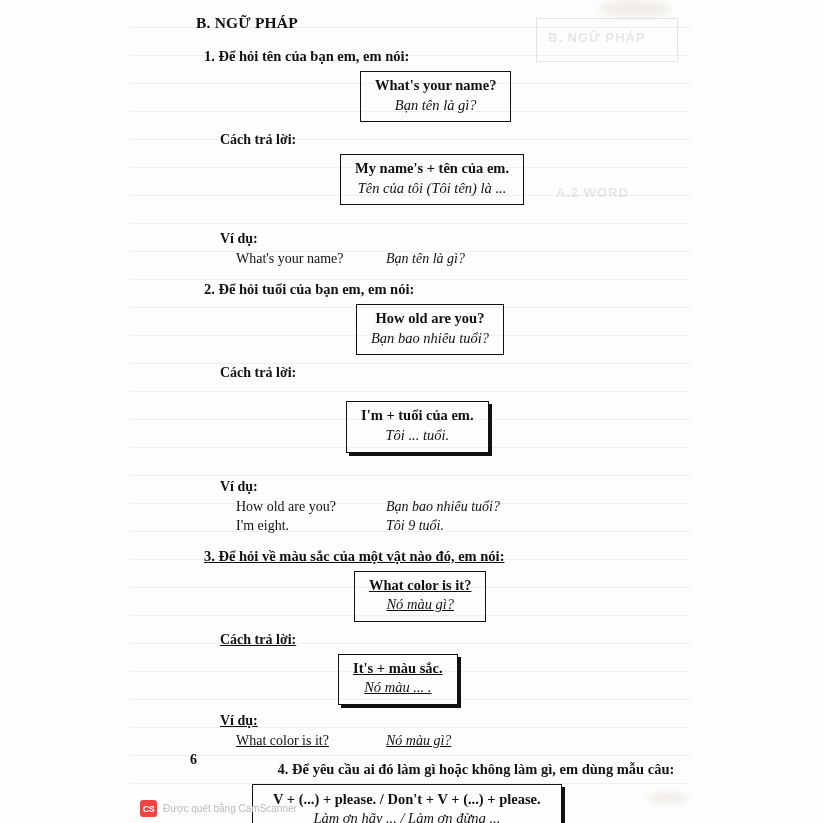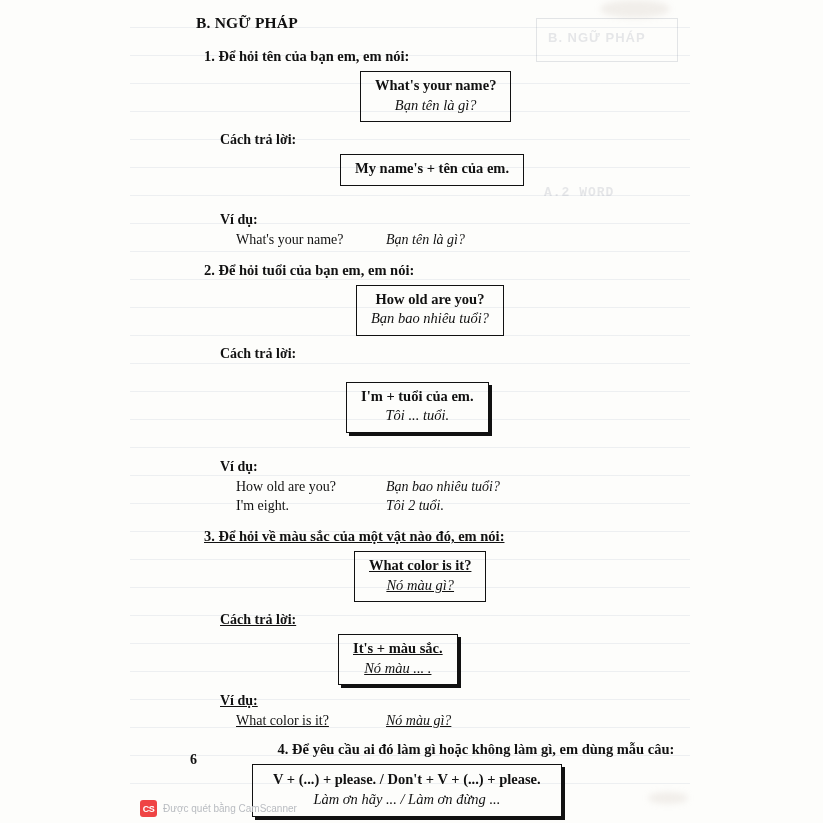--- a/index.html
+++ b/index.html
@@ -141,41 +141,42 @@
 </style>
 </head>
 <body>
 
 <div class="page">
 
   <div class="ruled"></div>
 
   <div class="ghost-box" style="left:536px;top:18px;width:140px;height:42px;"></div>
   <div class="ghost" style="left:548px;top:30px;font-size:13px;">B. NGỮ PHÁP</div>
-  <div class="ghost" style="left:544px;top:185px;font-size:13px;font-family:Liberation Mono, monospace;">A.2 WORD</div>
+  <div class="ghost" style="left:556px;top:185px;font-size:13px;">A.2 WORD</div>
 
   <div class="smudge" style="left:600px;top:0px;width:70px;height:18px;"></div>
   <div class="smudge" style="left:648px;top:792px;width:40px;height:12px;"></div>
 
   <div class="content">
 
     <h1 class="section">B. NGỮ PHÁP</h1>
 
     <div>
       <p class="q">1. Để hỏi tên của bạn em, em nói:</p>
       <div class="boxwrap" style="padding-left:164px;">
         <div class="box">
           <div class="en">What's your name?</div>
           <div class="vi">Bạn tên là gì?</div>
         </div>
       </div>
       <p class="sub">Cách trả lời:</p>
       <div class="boxwrap" style="padding-left:144px;">
         <div class="box">
           <div class="en">My name's + tên của em.</div>
+          <div class="vi">Tên của tôi (Tôi tên) là ...</div>
         </div>
       </div>
       <p class="vd">Ví dụ:</p>
       <div class="ex">
         <div class="l">What's your name?</div>
         <div class="r">Bạn tên là gì?</div>
       </div>
     </div>
 
     <div style="margin-top:14px;">
@@ -193,21 +194,21 @@
           <div class="vi">Tôi ... tuổi.</div>
         </div>
       </div>
       <p class="vd">Ví dụ:</p>
       <div class="ex">
         <div class="l">How old are you?</div>
         <div class="r">Bạn bao nhiêu tuổi?</div>
       </div>
       <div class="ex">
         <div class="l">I'm eight.</div>
-        <div class="r">Tôi 2 tuổi.</div>
+        <div class="r">Tôi 9 tuổi.</div>
       </div>
     </div>
 
     <div style="margin-top:14px;text-decoration:underline;">
       <p class="q">3. Để hỏi về màu sắc của một vật nào đó, em nói:</p>
       <div class="boxwrap" style="padding-left:158px;">
         <div class="box">
           <div class="en">What color is it?</div>
           <div class="vi">Nó màu gì?</div>
         </div>

